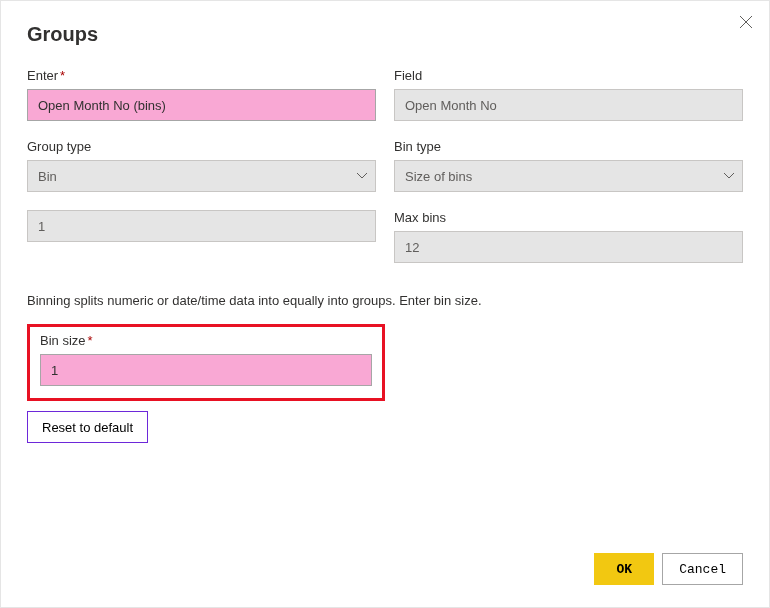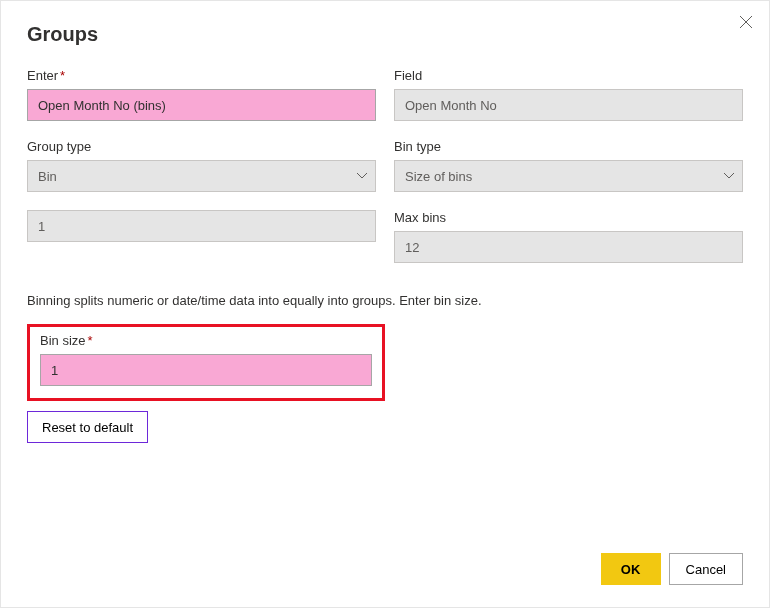--- a/index.html
+++ b/index.html
@@ -102,20 +102,21 @@
       font-size: 13px;
       cursor: pointer;
       align-self: flex-start;
     }
     .footer {
       margin-top: auto;
       display: flex;
       justify-content: flex-end;
       gap: 8px;
       padding-top: 20px;
+      font-family: Liberation Mono, monospace;
     }
     .btn {
       height: 32px;
       min-width: 60px;
       padding: 0 16px;
       border: 1px solid #a6a6a6;
       background: #fff;
       font-family: inherit;
       font-size: 13px;
       cursor: pointer;

